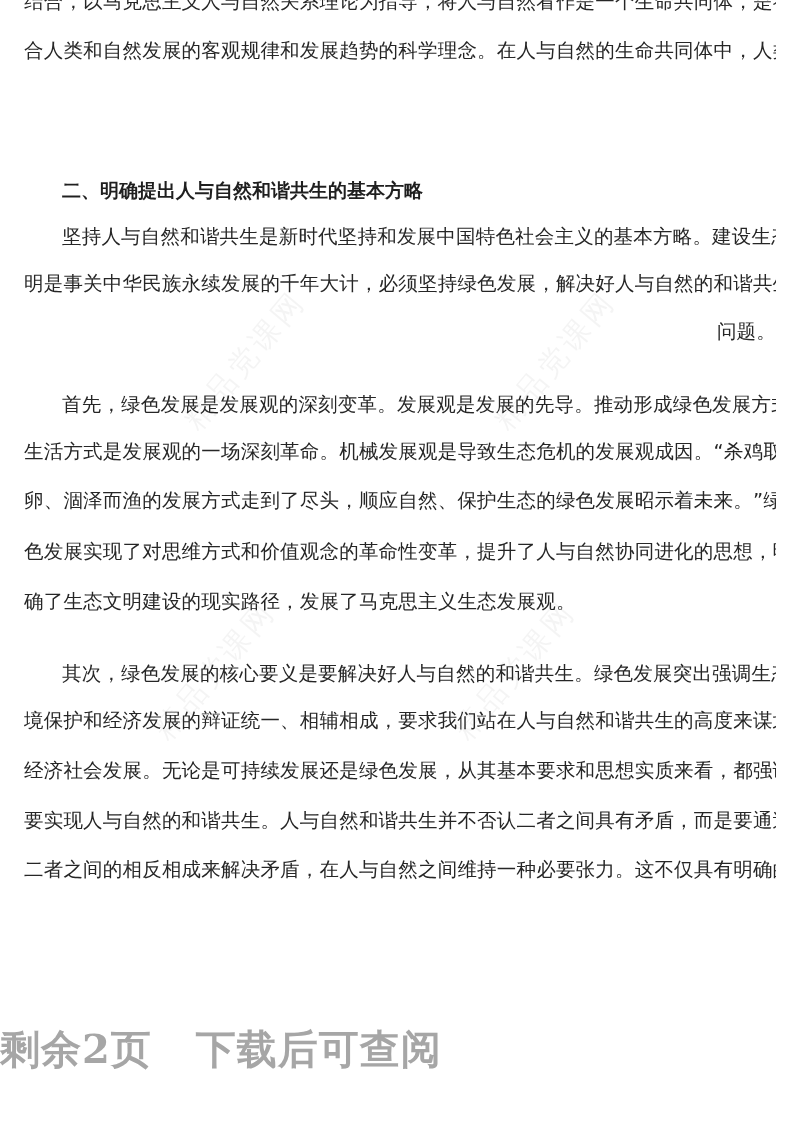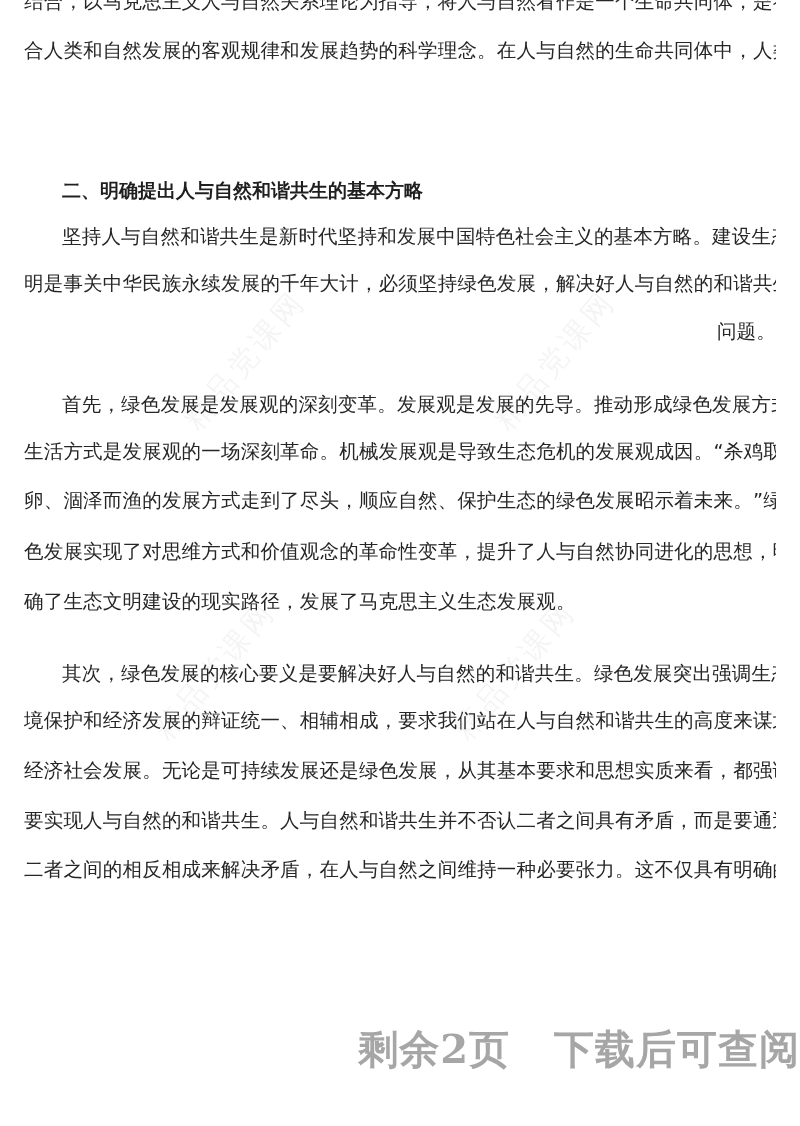--- a/index.html
+++ b/index.html
@@ -4,21 +4,21 @@
 <style>
   html, body { margin:0; padding:0; background:#ffffff; }
   body { width:800px; height:1126px; position:relative; overflow:hidden;
          font-family:"DejaVu Sans","Liberation Sans",sans-serif; color:#222; }
   .page { position:absolute; left:0; top:0; width:800px; height:1126px; }
   .line { position:absolute; left:24px; width:752px; font-size:19.5px; line-height:24px;
           white-space:nowrap; overflow:hidden; letter-spacing:0.2px; color:#262626; }
   .indent { left:62px; width:714px; }
   .heading { position:absolute; left:62px; font-size:19px; font-weight:bold; color:#1f1f1f; line-height:24px; }
   .justify { text-align:justify; text-align-last:justify; }
-  .footer { position:absolute; left:0; width:800px; top:1022px; text-align:right;
+  .footer { position:absolute; left:0; width:800px; top:1022px; text-align:left;
             font-size:40px; font-weight:bold; color:#a6a6a6; letter-spacing:1px;
             font-family:"DejaVu Serif","Liberation Serif",serif; }
   .footer span.gap { display:inline-block; width:44px; }
   .wm { position:absolute; font-size:30px; color:rgba(0,0,0,0.045); transform:rotate(-50deg);
         white-space:nowrap; pointer-events:none; letter-spacing:4px; }
 </style>
 </head>
 <body>
 
 <div class="page">

